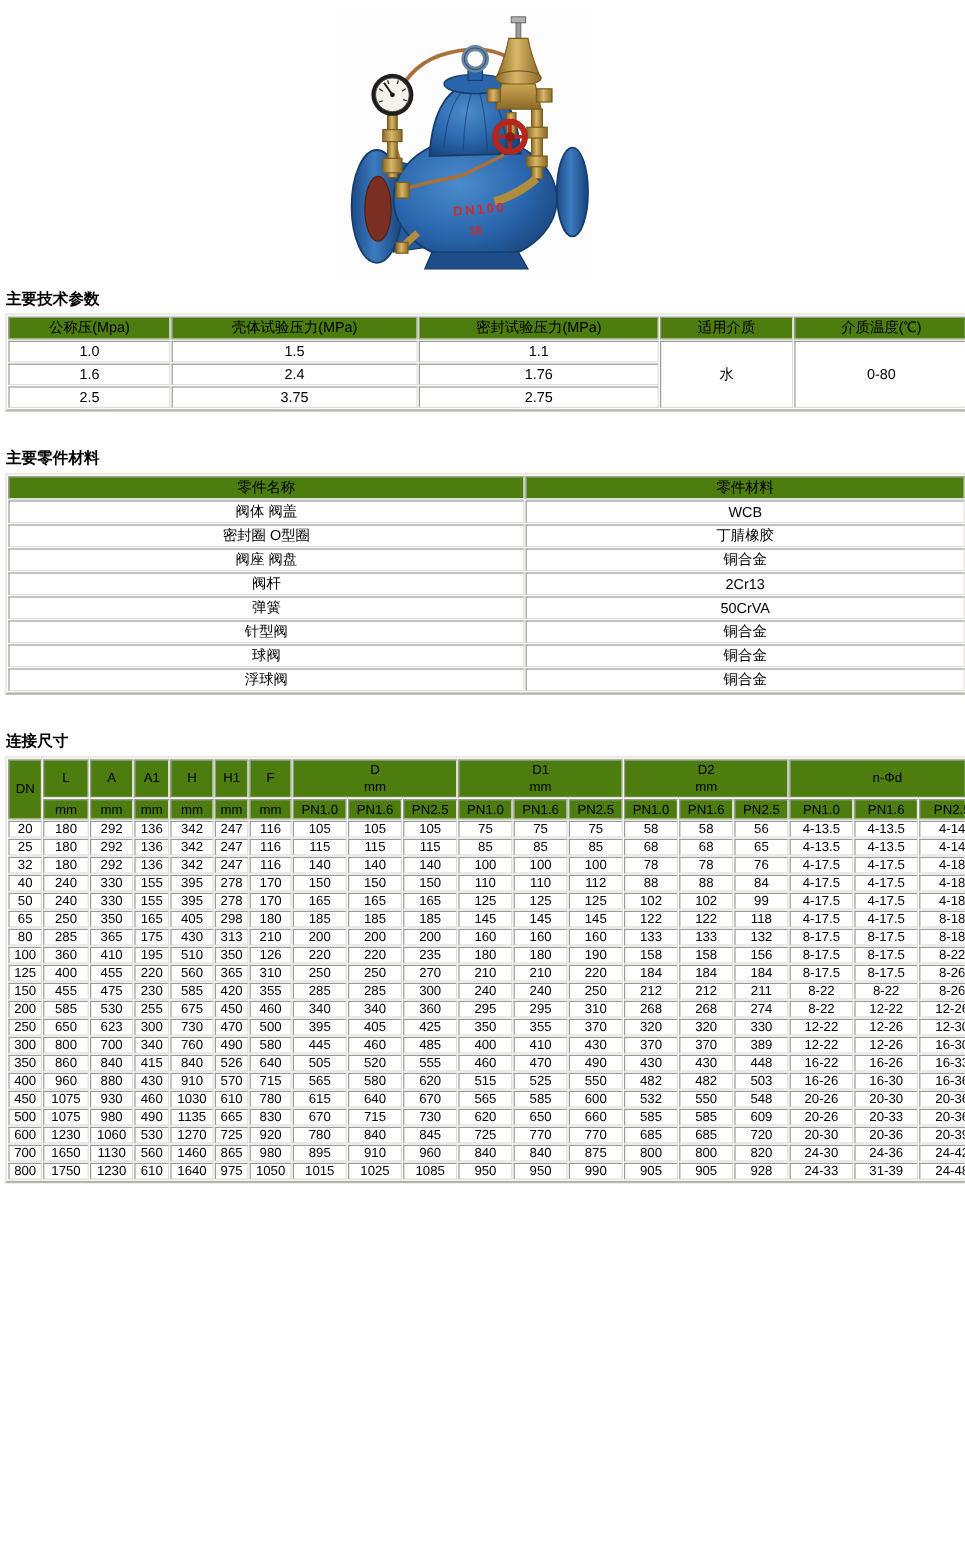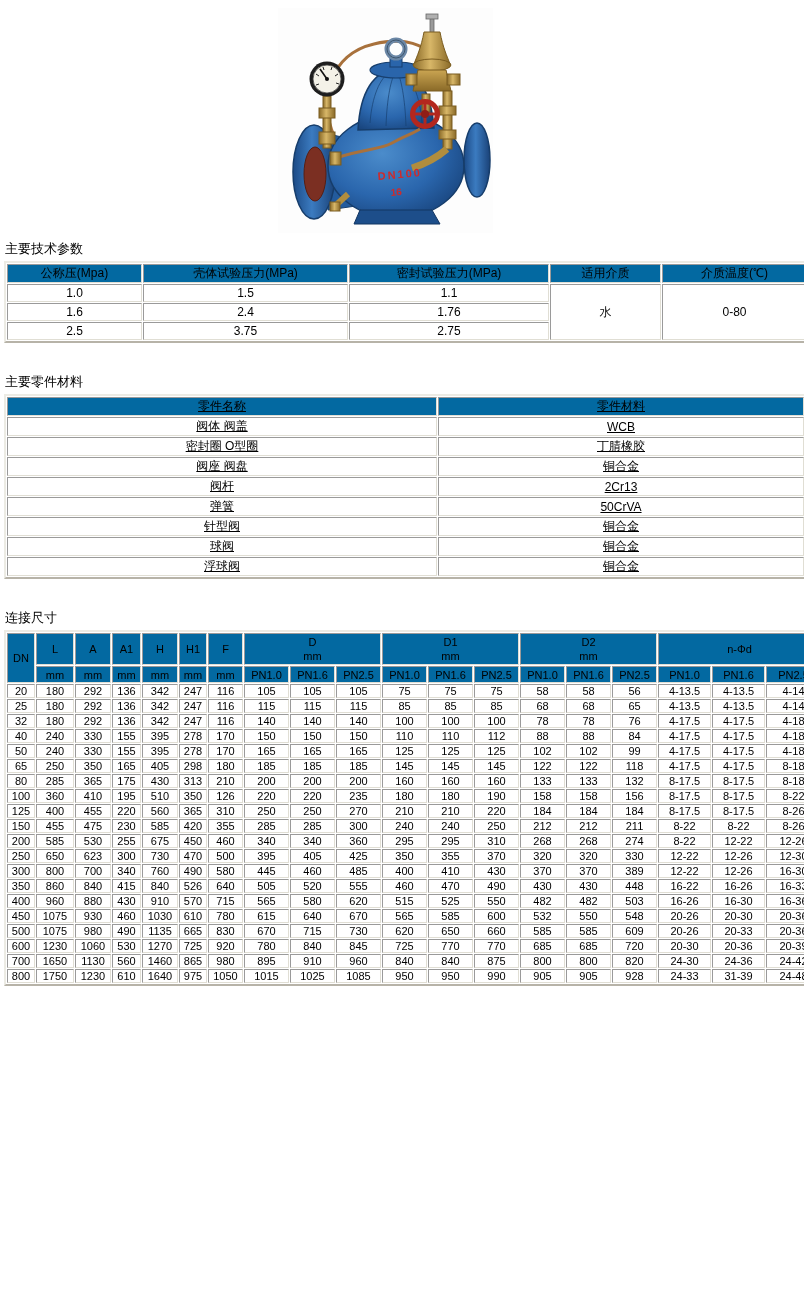--- a/index.html
+++ b/index.html
@@ -4,40 +4,40 @@
 <style>
   html,body { margin:0; padding:0; }
   body {
     width:804px; height:1300px; background:#ffffff; color:#000;
     font-family:"Liberation Sans", sans-serif;
     -webkit-font-smoothing:none;
   }
   .figure-wrap { padding-top:8px; margin-left:278px; width:218px; height:226px; }
 
   .sec-title {
-    font-weight:normal; font-size:13px; margin:0 0 0 5px; color:#000;
+    font-weight:bold; font-size:13px; margin:0 0 0 5px; color:#000;
   }
   .mt-first { margin-top:6px; }
   .mt { margin-top:30px; }
 
   table.data {
     border-spacing:1px; border-collapse:separate; background:#ffffff;
     border:2px solid; border-color:#ecebe4 #b7b3a8 #b7b3a8 #ecebe4;
     margin:3px 0 0 4px; width:796px; table-layout:fixed;
   }
   .data th, .data td {
     border:1px solid; border-color:#9a9a9a #e0ded4 #e0ded4 #9a9a9a;
     text-align:center; vertical-align:middle; padding:0; font-weight:normal;
     overflow:hidden; white-space:nowrap;
   }
-  .data th { background:#0369a1; }
+  .data th { background:#4d7c0f; }
   .data td { background:#ffffff; }
 
   #tech-table th, #tech-table td { height:16px; font-size:12px; }
-  #materials-table th, #materials-table td { height:16px; font-size:12px;text-decoration:underline; }
+  #materials-table th, #materials-table td { height:16px; font-size:12px; }
 
   #dim-table th, #dim-table td { font-size:11px; }
   #dim-table td { height:12px; }
   #dim-table tr.h1 th { height:30px; }
   #dim-table tr.h2 th { height:15px; }
   .grp-label { line-height:14px; font-size:11px; }
 </style>
 </head>
 <body>
 

